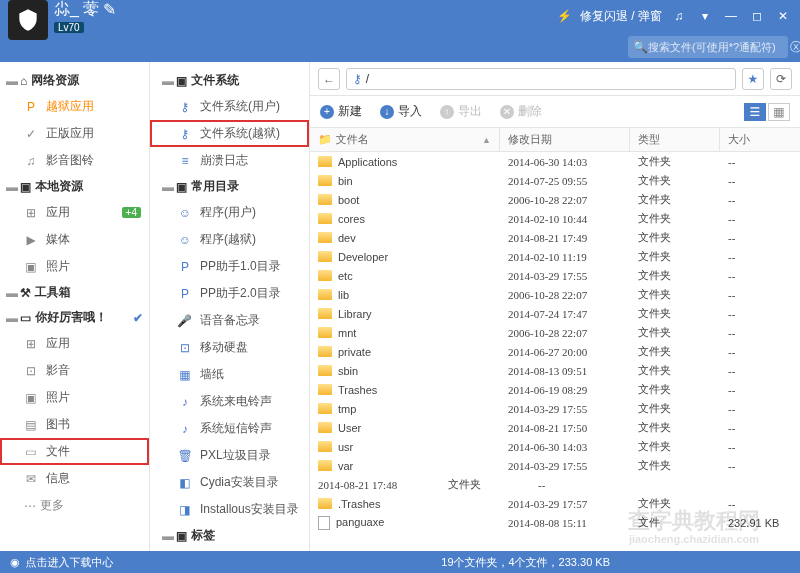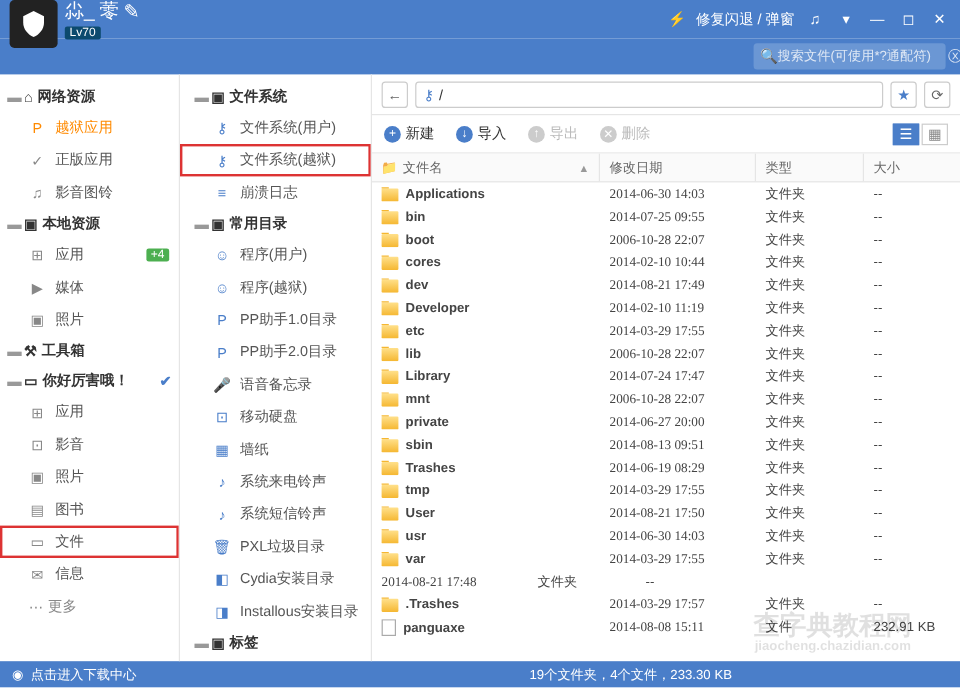--- a/index.html
+++ b/index.html
@@ -50,21 +50,21 @@
 .viewbtn.active { background: #4a7ec9; color: #fff; border-color: #4a7ec9; }
 .filehdr { height: 24px; border-bottom: 1px solid #e5e5e5; display: flex; align-items: center; background: #fafafa; font-size: 11px; color: #666; }
 .filehdr > div { padding: 0 8px; border-right: 1px solid #e5e5e5; height: 100%; display: flex; align-items: center; }
 .c-name { flex: 1; gap: 4px; }
 .c-date { width: 130px; font-family: Liberation Serif, serif; }
 .c-type { width: 90px; }
 .c-size { width: 80px; border-right: none !important; }
 .filelist { flex: 1; overflow-y: auto; }
 .filerow { height: 19px; display: flex; align-items: center; font-size: 11px; color: #444; }
 .filerow > div { padding: 0 8px; overflow: hidden; white-space: nowrap; }
-.filerow .c-name { display: flex; align-items: flex-end; gap: 6px; font-weight: bold; }
+.filerow .c-name { display: flex; align-items: flex-start; gap: 6px; }
 .foldericon { width: 14px; height: 11px; background: linear-gradient(#ffe08a, #f5b731); border-radius: 1px; flex-shrink: 0; position: relative; }
 .foldericon::before { content: ''; position: absolute; top: -2px; left: 0; width: 6px; height: 2px; background: #f5b731; border-radius: 1px 1px 0 0; }
 .fileicon { width: 12px; height: 14px; background: #fff; border: 1px solid #aaa; flex-shrink: 0; }
 .statusbar { height: 22px; background: #4a7ec9; color: #fff; display: flex; align-items: center; padding: 0 10px; font-size: 11px; }
 .statusbar .dl { display: flex; align-items: center; gap: 6px; cursor: pointer; }
 .statusbar .spacer { flex: 1; }
 .watermark { position: absolute; right: 40px; bottom: 28px; font-size: 22px; color: rgba(0,0,0,0.12); font-weight: bold; pointer-events: none; text-align: center; line-height: 1.1; }
 .watermark .sub { font-size: 11px; display: block; }
 .sort-arrow { color: #999; font-size: 9px; }
 </style>

